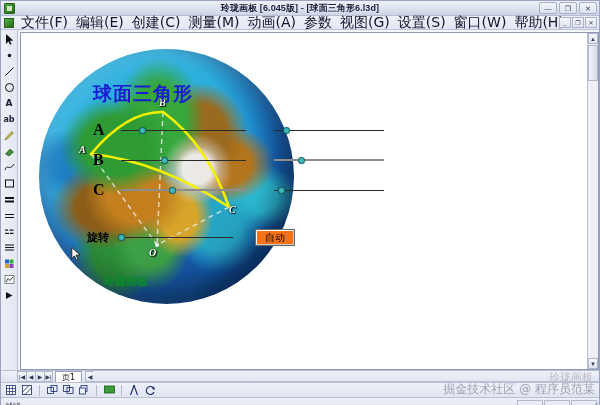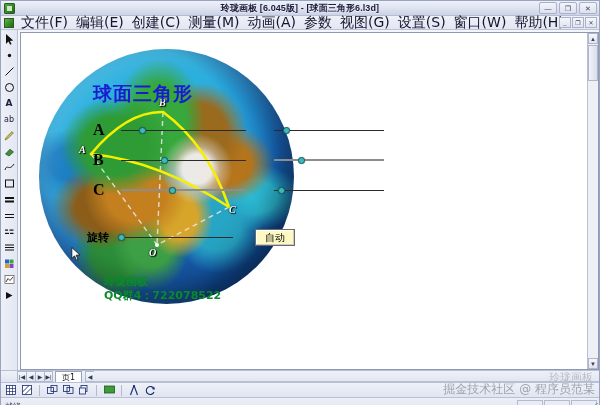--- a/index.html
+++ b/index.html
@@ -134,21 +134,21 @@
   }
   .slider-label.cn { font-family:"DejaVu Sans", sans-serif; font-size:11px; width:auto; font-weight:bold;}
   .track { height:1px; background:#2b2b2b; position:relative; }
   .track.grey { background:#8d8d8d; height:2px; }
   .knob {
     position:absolute; top:50%; width:7px; height:7px; margin-top:-3.5px;
     border-radius:50%; background:#3fb9b9; border:1px solid #14696e;
     box-shadow:0 0 1px rgba(0,0,0,.5);
   }
   .auto-btn {
-    border:1px solid #6b6b6b; background:#fef9c3; color:#000;
+    border:1px solid #6b6b6b; background:#f97316; color:#000;
     font-size:10px; font-family:"DejaVu Sans", sans-serif;
     padding:2px 9px; line-height:1.1;
     box-shadow:inset -1px -1px 0 #c9c9c9, inset 1px 1px 0 #fff;
   }
   .green-block {
     position:absolute; left:83px; top:242px;
     color:#0a8a2a; font-weight:bold; line-height:1.25;
     font-family:"DejaVu Sans", sans-serif;
   }
   .green-block .l1{ font-size:11px; }
@@ -282,21 +282,21 @@
         <svg width="11" height="11">
             <line x1="1.5" y1="9.5" x2="9.5" y2="1.5" stroke="#111" stroke-width="1"></line>
           </svg>
       </div>
       <div class="tool">
         <svg width="11" height="11">
             <circle cx="5.5" cy="5.5" r="4" fill="none" stroke="#111" stroke-width="1"></circle>
           </svg>
       </div>
       <div class="tool" style="font-weight:bold;font-size:9px;">A</div>
-      <div class="tool" style="font-weight:normal;font-size:8px;">ab</div>
+      <div class="tool" style="font-weight:bold;font-size:8px;">ab</div>
       <div class="tool">
         <svg width="11" height="11" viewBox="0 0 11 11">
             <path d="M1 10 L2.4 7.2 L8 1.6 L9.4 3 L3.8 8.6 Z" fill="#c9c24e" stroke="#6f6a20" stroke-width=".7"></path>
           </svg>
       </div>
       <div class="tool">
         <svg width="11" height="11" viewBox="0 0 11 11">
             <path d="M1.5 8 L6 3.2 L9.5 6 L5 10 Z" fill="#3f8f3a" stroke="#1f4a1c" stroke-width=".7"></path>
           </svg>
       </div>
@@ -422,21 +422,20 @@
           </div>
           <div class="auto-btn" style="margin-left:22px;">自动</div>
         </div>
 
         <svg class="cursor-arrow" width="11" height="15" viewBox="0 0 11 15">
           <path d="M0.8 0.5 L0.8 11.5 L3.5 8.8 L5.4 13.2 L7.1 12.4 L5.2 8.2 L9 8 Z" fill="#ffffff" stroke="#1c1c1c" stroke-width="0.9"></path>
         </svg>
 
         <div class="green-block">
           <div class="l1">玲珑画板</div>
-          <div class="l3">QQ群4：722078522</div>
         </div>
 
         <div class="vscroll">
           <div class="sc-btn">▲</div>
           <div class="sc-thumb"></div>
           <div class="sc-btn" style="position:absolute;bottom:0;left:0;right:0;">▼</div>
         </div>
 
       </div>
     </div>

